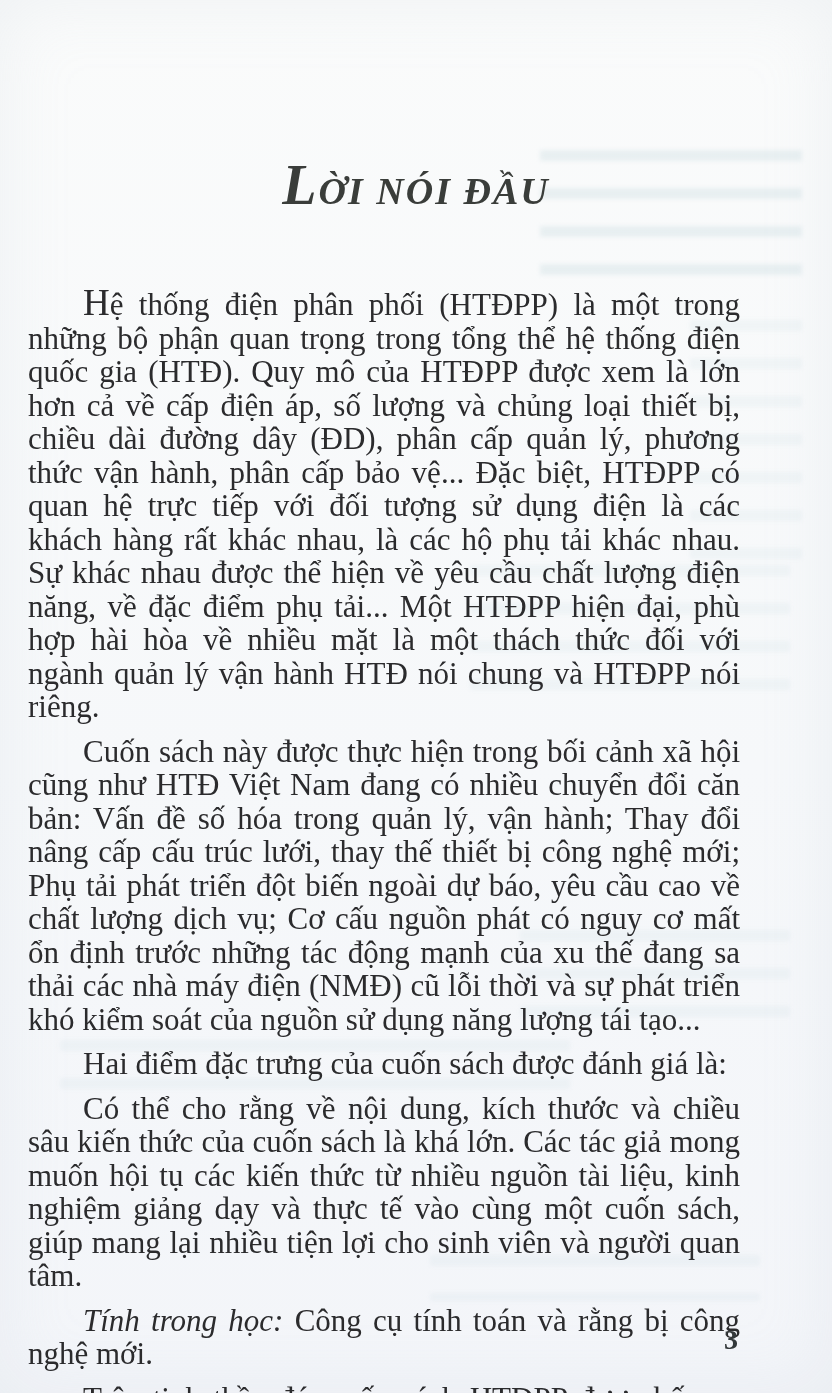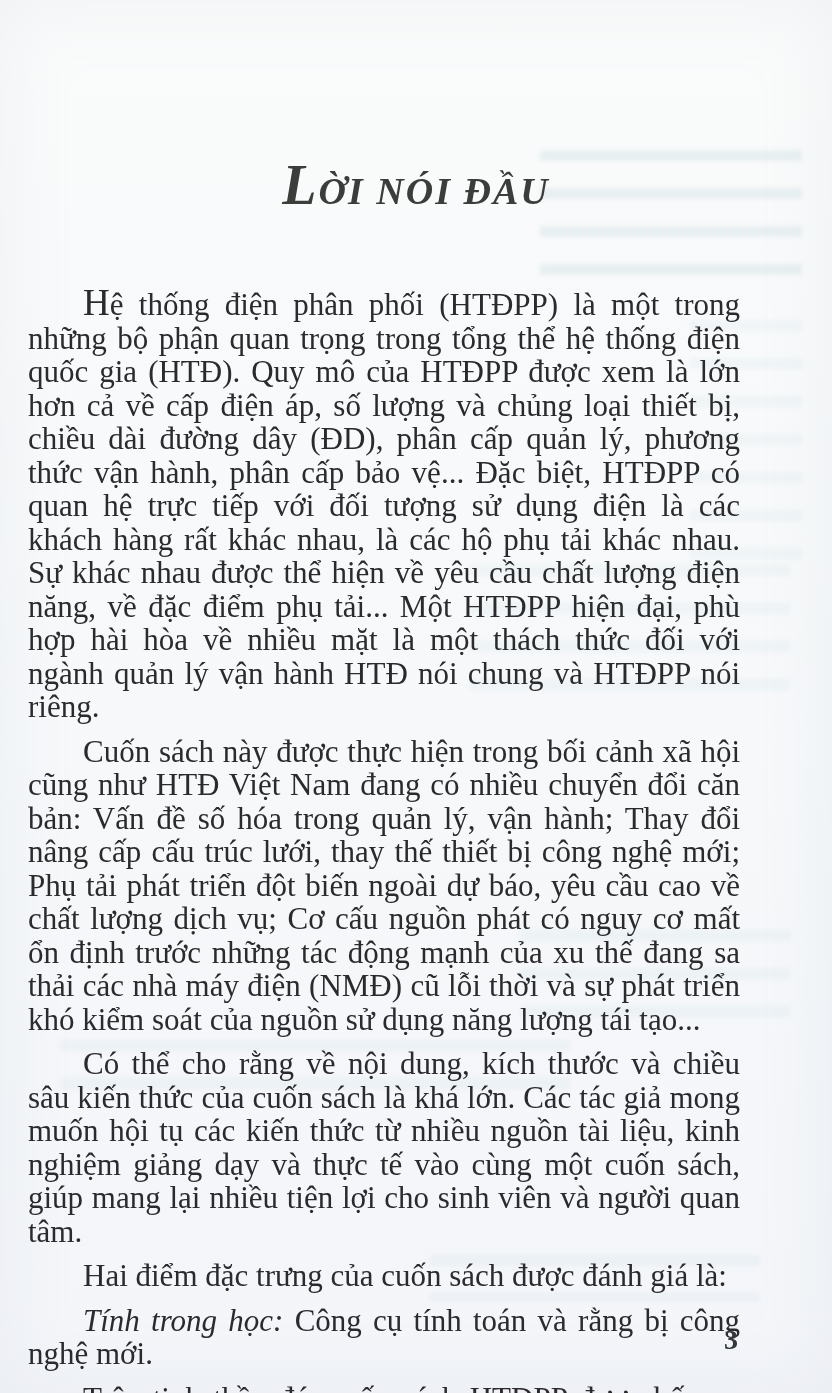--- a/index.html
+++ b/index.html
@@ -101,23 +101,23 @@
   <div class="bleed weak" style="left:430px; top:1255px; width:330px; height:46px;"></div>
 
   <h1 class="preface-title">LỜI NÓI ĐẦU</h1>
 
   <div class="content">
 
     <p class="first-para">Hệ thống điện phân phối (HTĐPP) là một trong những bộ phận quan trọng trong tổng thể hệ thống điện quốc gia (HTĐ). Quy mô của HTĐPP được xem là lớn hơn cả về cấp điện áp, số lượng và chủng loại thiết bị, chiều dài đường dây (ĐD), phân cấp quản lý, phương thức vận hành, phân cấp bảo vệ... Đặc biệt, HTĐPP có quan hệ trực tiếp với đối tượng sử dụng điện là các khách hàng rất khác nhau, là các hộ phụ tải khác nhau. Sự khác nhau được thể hiện về yêu cầu chất lượng điện năng, về đặc điểm phụ tải... Một HTĐPP hiện đại, phù hợp hài hòa về nhiều mặt là một thách thức đối với ngành quản lý vận hành HTĐ nói chung và HTĐPP nói riêng.</p>
 
     <p>Cuốn sách này được thực hiện trong bối cảnh xã hội cũng như HTĐ Việt Nam đang có nhiều chuyển đổi căn bản: Vấn đề số hóa trong quản lý, vận hành; Thay đổi nâng cấp cấu trúc lưới, thay thế thiết bị công nghệ mới; Phụ tải phát triển đột biến ngoài dự báo, yêu cầu cao về chất lượng dịch vụ; Cơ cấu nguồn phát có nguy cơ mất ổn định trước những tác động mạnh của xu thế đang sa thải các nhà máy điện (NMĐ) cũ lỗi thời và sự phát triển khó kiểm soát của nguồn sử dụng năng lượng tái tạo...</p>
 
+    <p>Hai điểm đặc trưng của cuốn sách được đánh giá là:</p>
+
     <p>Có thể cho rằng về nội dung, kích thước và chiều sâu kiến thức của cuốn sách là khá lớn. Các tác giả mong muốn hội tụ các kiến thức từ nhiều nguồn tài liệu, kinh nghiệm giảng dạy và thực tế vào cùng một cuốn sách, giúp mang lại nhiều tiện lợi cho sinh viên và người quan tâm.</p>
-
-    <p>Hai điểm đặc trưng của cuốn sách được đánh giá là:</p>
 
     <p><span class="lead">Tính trong học:</span><span> Công cụ tính toán và rằng bị công nghệ mới.</span></p>
 
 
     <p>Trên tinh thần đó, cuốn sách HTĐPP được bố cục thành 8 chương, theo triết lý: mỗi chương giới thiệu một vùng kiến thức trọn</p>
 
   </div>
 
   <div class="page-number">3</div>
 

